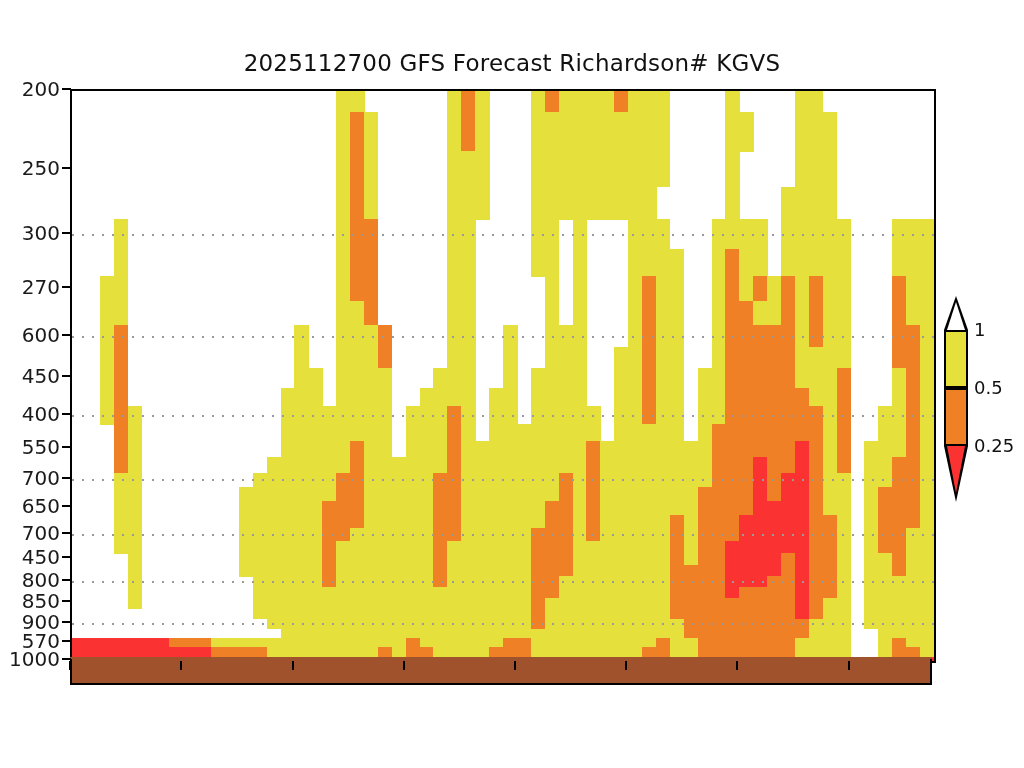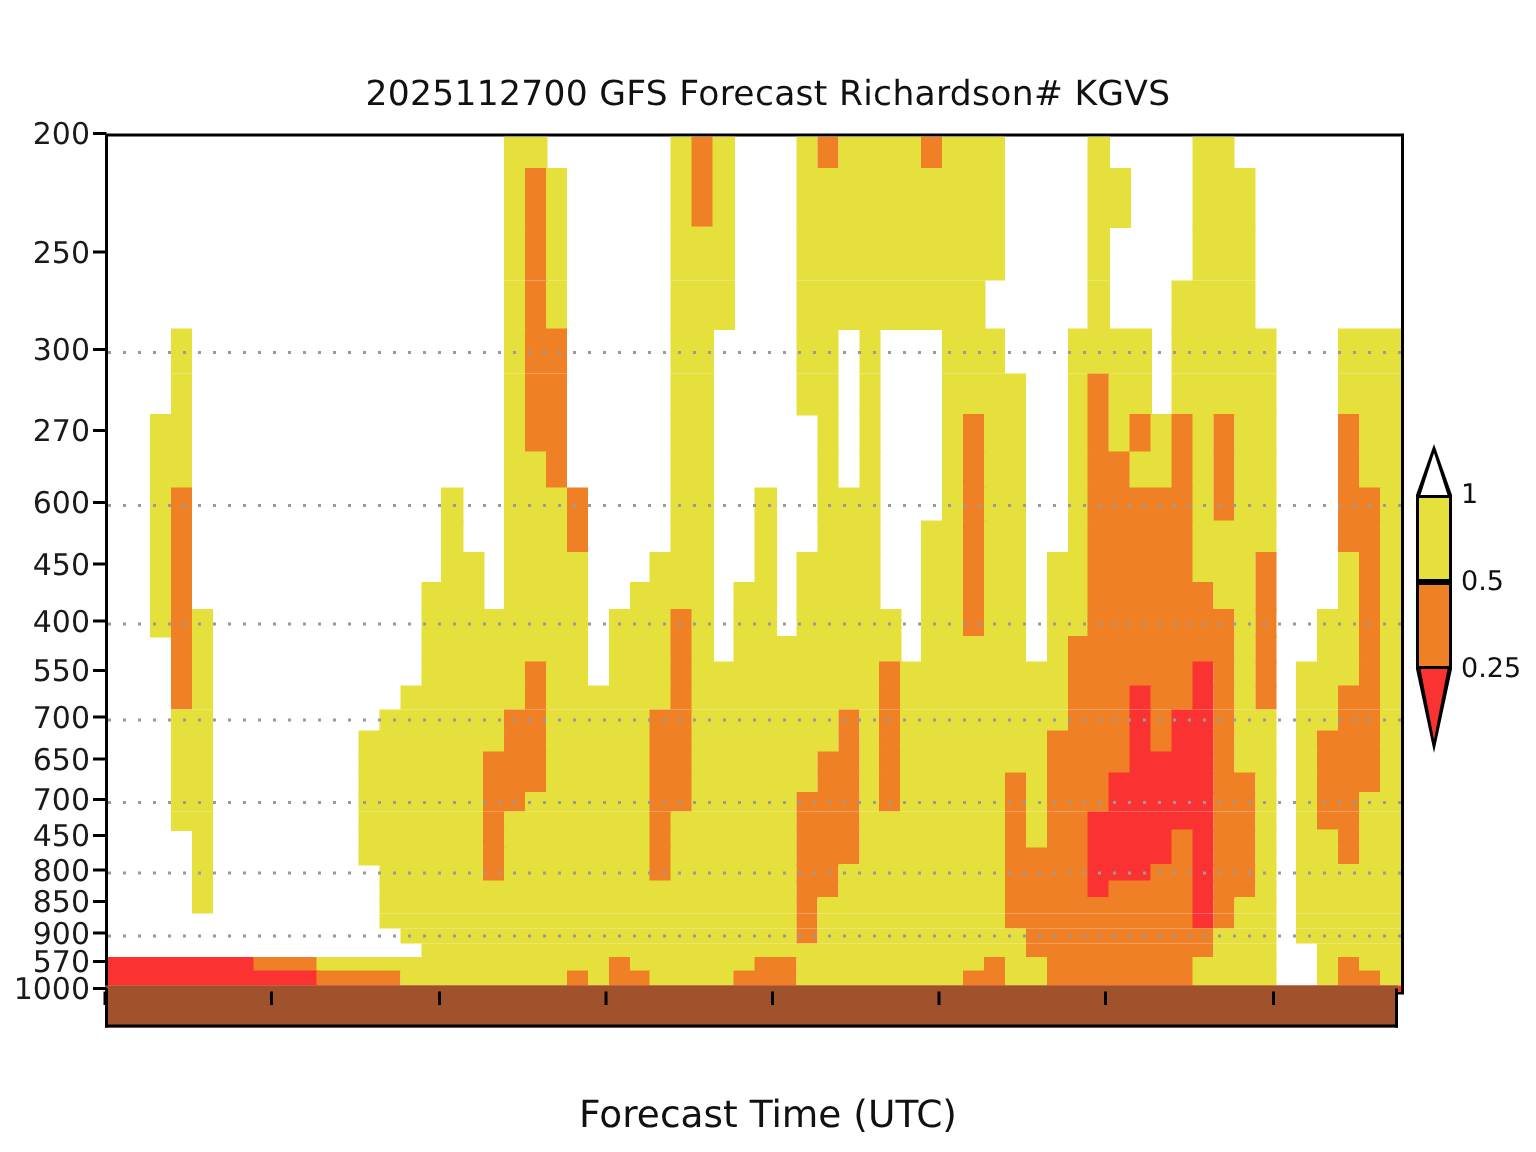--- a/index.html
+++ b/index.html
@@ -600,21 +600,20 @@
       <div class="xtickmark" style="left:69.0px;"></div>
       <div class="xtickmark" style="left:180.2px;"></div>
       <div class="xtickmark" style="left:291.5px;"></div>
       <div class="xtickmark" style="left:402.7px;"></div>
       <div class="xtickmark" style="left:513.9px;"></div>
       <div class="xtickmark" style="left:625.1px;"></div>
       <div class="xtickmark" style="left:736.4px;"></div>
       <div class="xtickmark" style="left:847.6px;"></div>
     </div>
 
-  <div class="axis-title">Forecast Time (UTC)</div>
 
 
   <div id="cbar">
       <div style="position:absolute;left:4px;top:0px;width:0;height:0;border-left:12px solid transparent;border-right:12px solid transparent;border-bottom:34px solid #000;"></div>
       <div style="position:absolute;left:7px;top:6px;width:0;height:0;border-left:9px solid transparent;border-right:9px solid transparent;border-bottom:28px solid #ffffff;"></div>
       <div class="cb-seg" style="top:34px;height:58px;background:#E6E03C;"></div>
       <div class="cb-seg" style="top:92px;height:58px;background:#F08026;"></div>
       <div style="position:absolute;left:4px;top:150px;width:0;height:0;border-left:12px solid transparent;border-right:12px solid transparent;border-top:56px solid #000;"></div>
       <div style="position:absolute;left:7px;top:150px;width:0;height:0;border-left:9px solid transparent;border-right:9px solid transparent;border-top:47px solid #FA3232;"></div>
       <div class="cb-lab" style="top:23px;">1</div>

